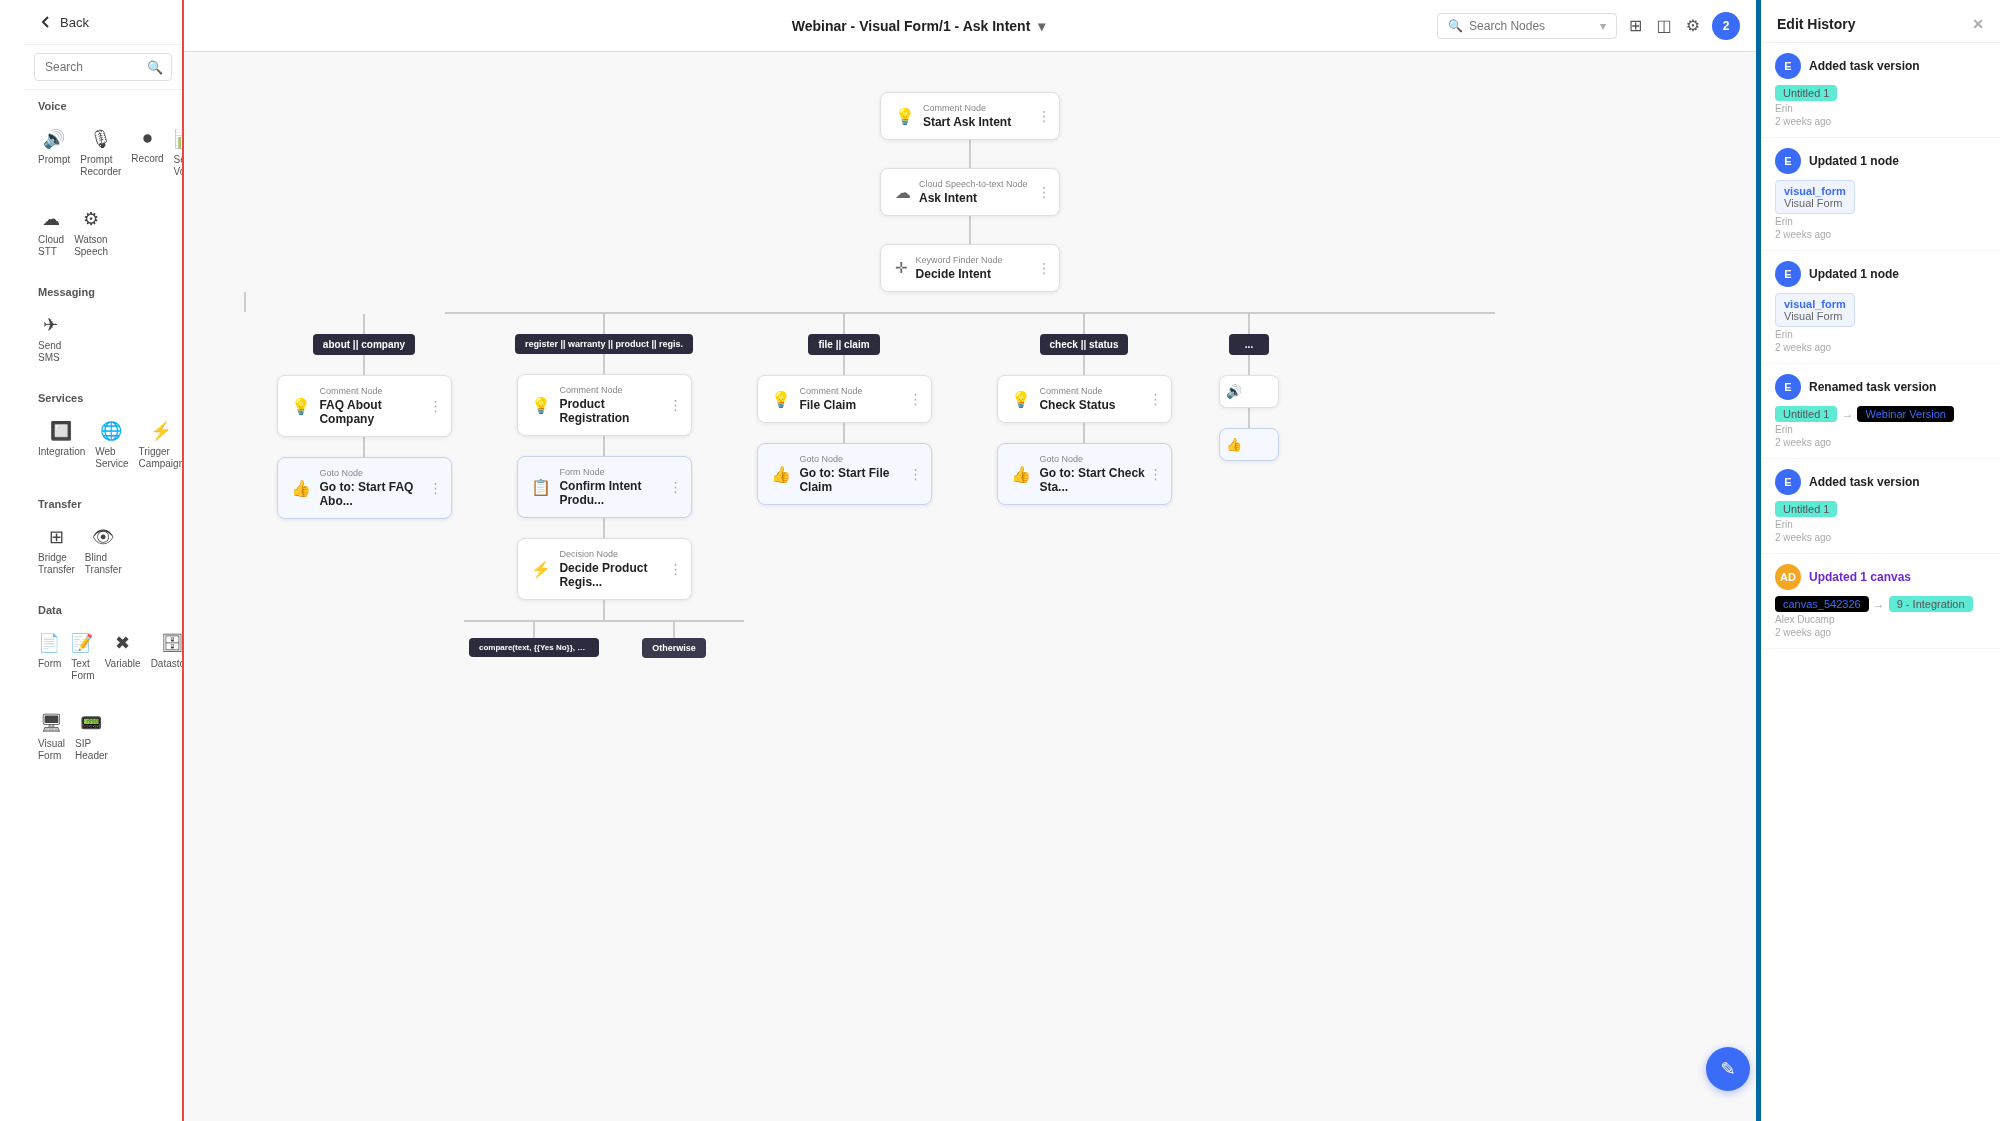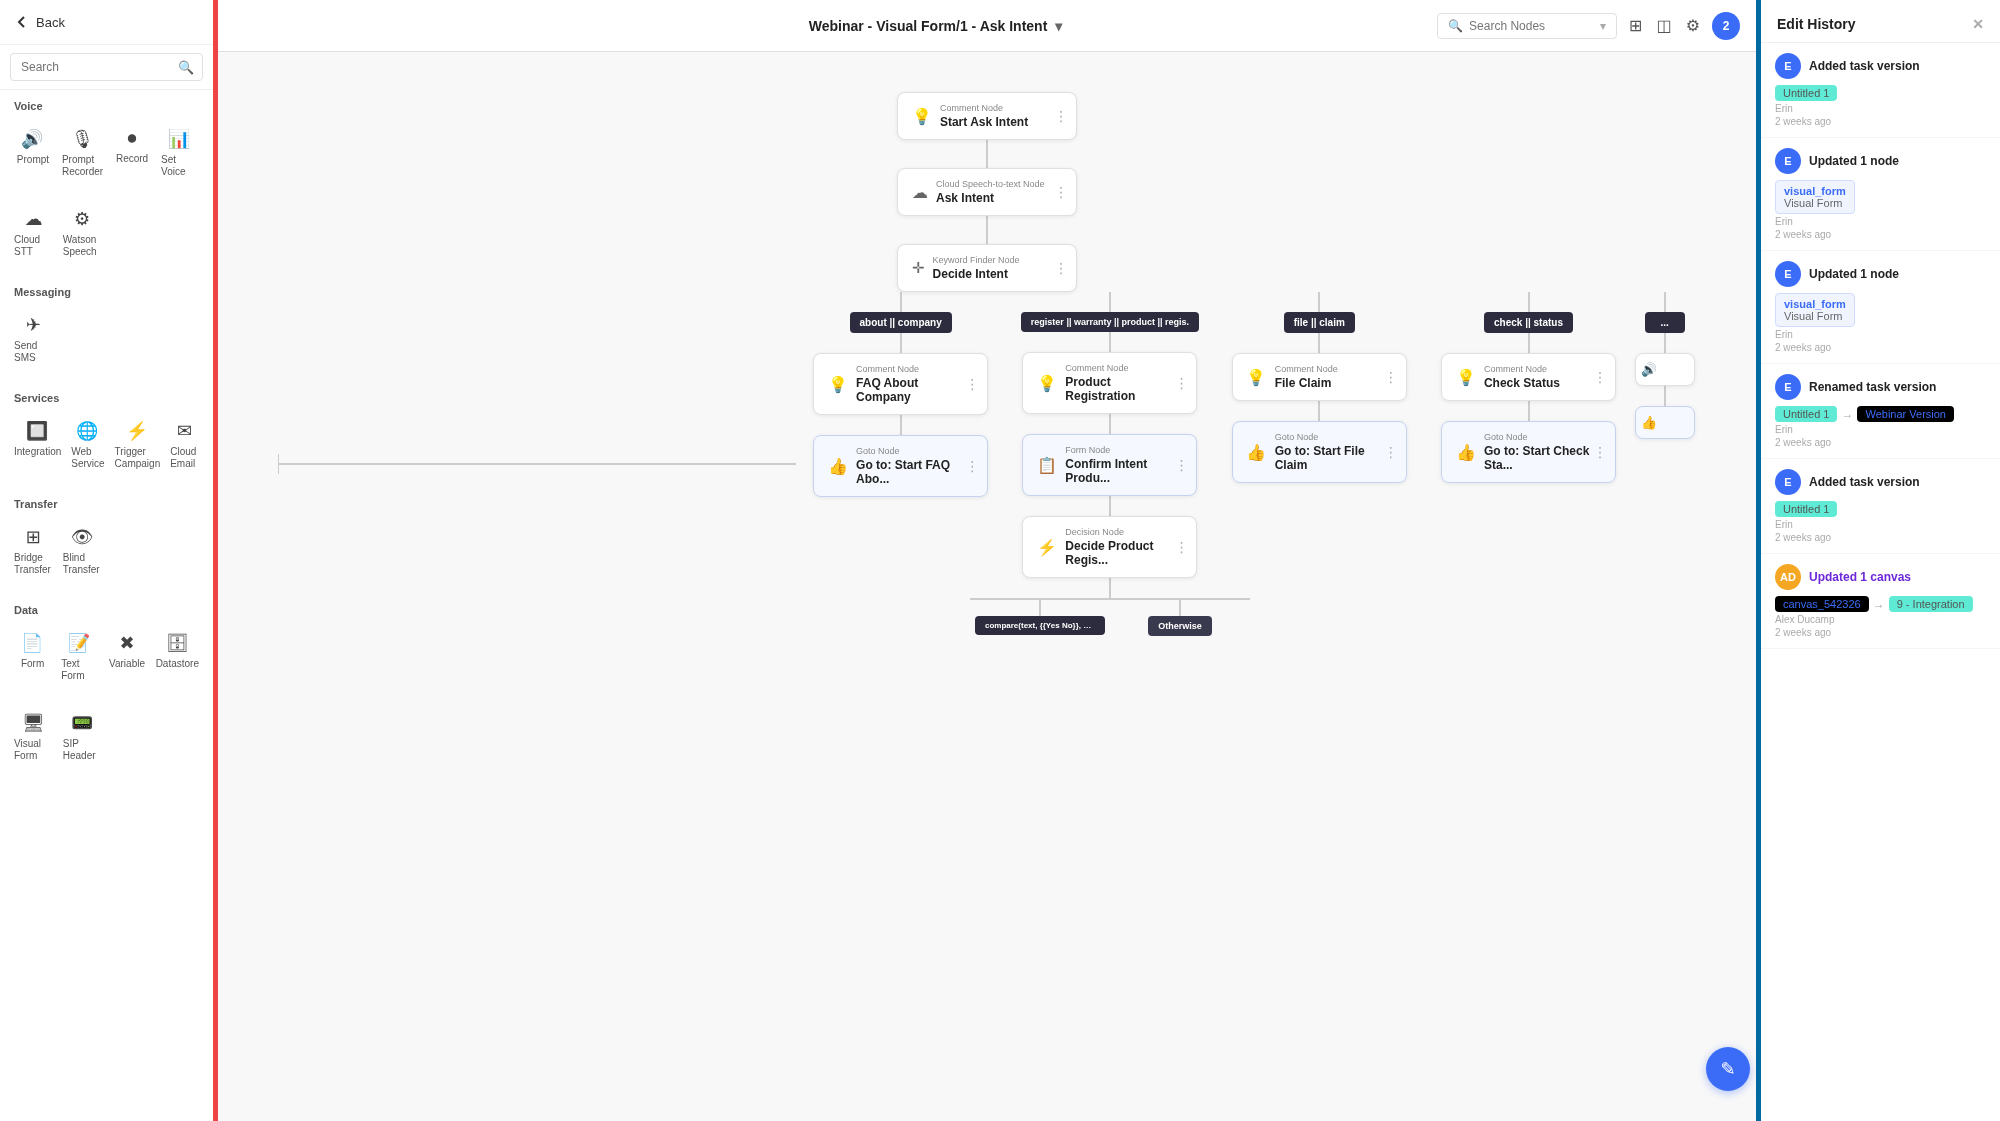--- a/index.html
+++ b/index.html
@@ -1,19 +1,19 @@
 <!DOCTYPE html>
 <html><head>
   <meta charset="utf-8">
   <style>
     * { box-sizing: border-box; margin: 0; padding: 0; }
     body { font-family: -apple-system, BlinkMacSystemFont, 'Segoe UI', sans-serif; background: #f5f5f5; display: flex; height: 100vh; overflow: hidden; font-size: 12px; }
 
     
-    .sidebar { width: 218px; background: #fff; border-right: 5px solid #ef4444; display: flex; flex-direction: column; flex-shrink: 0; overflow-y: auto; }
+    .sidebar { width: 184px; background: #fff; border-right: 2px solid #ef4444; display: flex; flex-direction: column; flex-shrink: 0; overflow-y: auto; padding-left: 24px; }
     .sidebar-back { display: flex; align-items: center; gap: 6px; padding: 14px 14px; font-size: 13px; color: #333; cursor: pointer; border-bottom: 1px solid #f0f0f0; }
     .sidebar-back svg { width: 16px; height: 16px; }
     .sidebar-search { padding: 8px 10px; border-bottom: 1px solid #f0f0f0; position: relative; }
     .sidebar-search input { width: 100%; border: 1px solid #e0e0e0; border-radius: 4px; padding: 6px 28px 6px 10px; font-size: 12px; color: #555; outline: none; }
     .sidebar-search .search-icon { position: absolute; right: 18px; top: 50%; transform: translateY(-50%); color: #999; font-size: 13px; }
     .sidebar-section { padding: 10px 14px 4px; font-size: 11px; font-weight: 600; color: #555; }
     .sidebar-items { display: grid; grid-template-columns: 1fr 1fr 1fr 1fr; gap: 2px; padding: 4px 10px 10px; }
     .sidebar-item { display: flex; flex-direction: column; align-items: center; padding: 8px 4px; border-radius: 6px; cursor: pointer; }
     .sidebar-item .icon { font-size: 18px; color: #444; margin-bottom: 4px; }
     .sidebar-item .label { font-size: 10px; color: #555; text-align: left; line-height: 1.2; }
@@ -250,21 +250,21 @@
           <div class="node" style="min-width:180px;">
             <span class="node-icon" style="font-size:15px;">✛</span>
             <div class="node-content">
               <div class="node-type">Keyword Finder Node</div>
               <div class="node-label">Decide Intent</div>
             </div>
             <span class="node-menu">⋮</span>
           </div>
         </div>
 
-        <div style="width:100%;display:flex;flex-direction:row;align-items:center;margin-top:0">
+        <div style="width:100%;display:flex;flex-direction:column;align-items:flex-start;margin-top:0">
           <div style="width:2px;height:20px;background:#ccc"></div>
 
           <div style="width:1050px;height:2px;background:#ccc;position:relative;margin:0 auto"></div>
 
           <div style="display:flex;width:1050px;justify-content:space-between;align-items:flex-start">
 
             <div class="branch" style="flex:1;display:flex;flex-direction:column;align-items:center;">
               <div style="width:2px;height:20px;background:#ccc"></div>
               <div class="condition-label">about || company</div>
               <div style="width:2px;height:20px;background:#ccc"></div>

